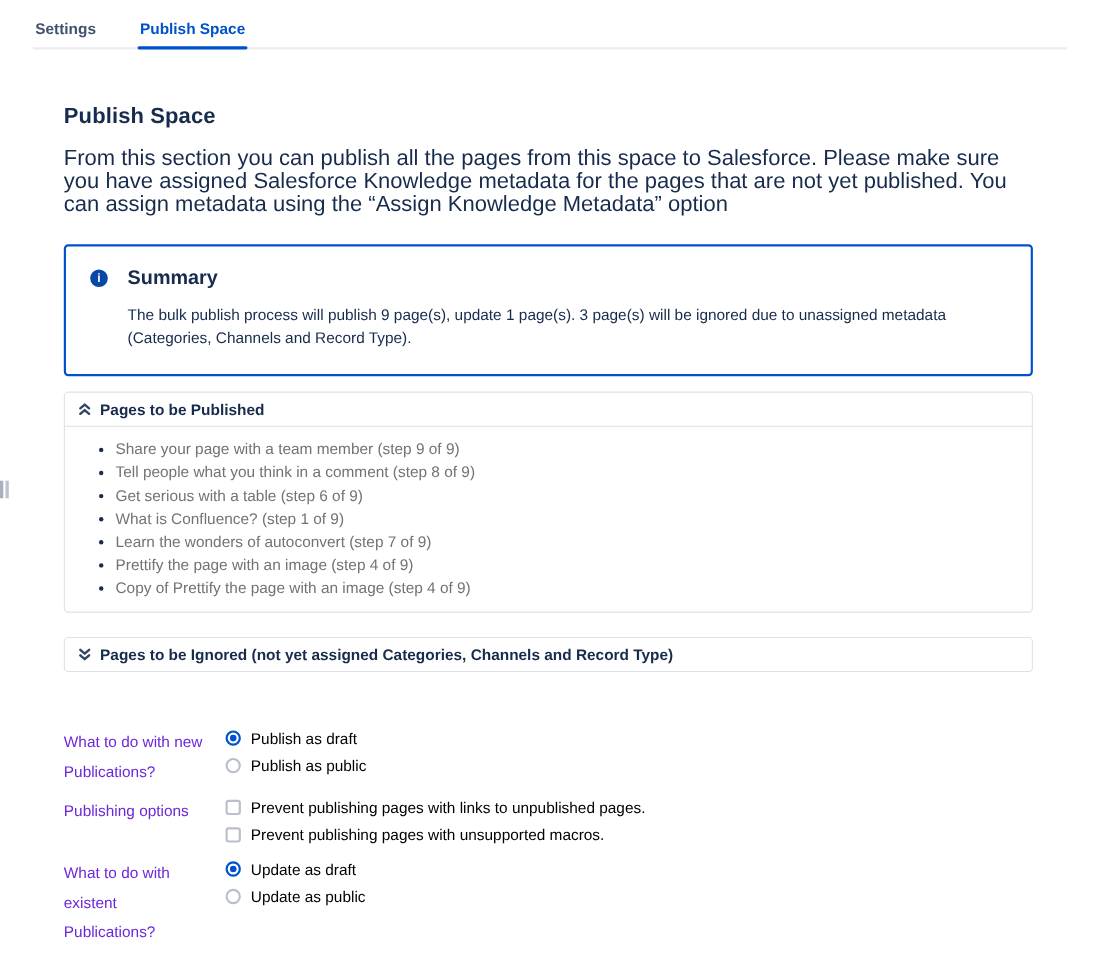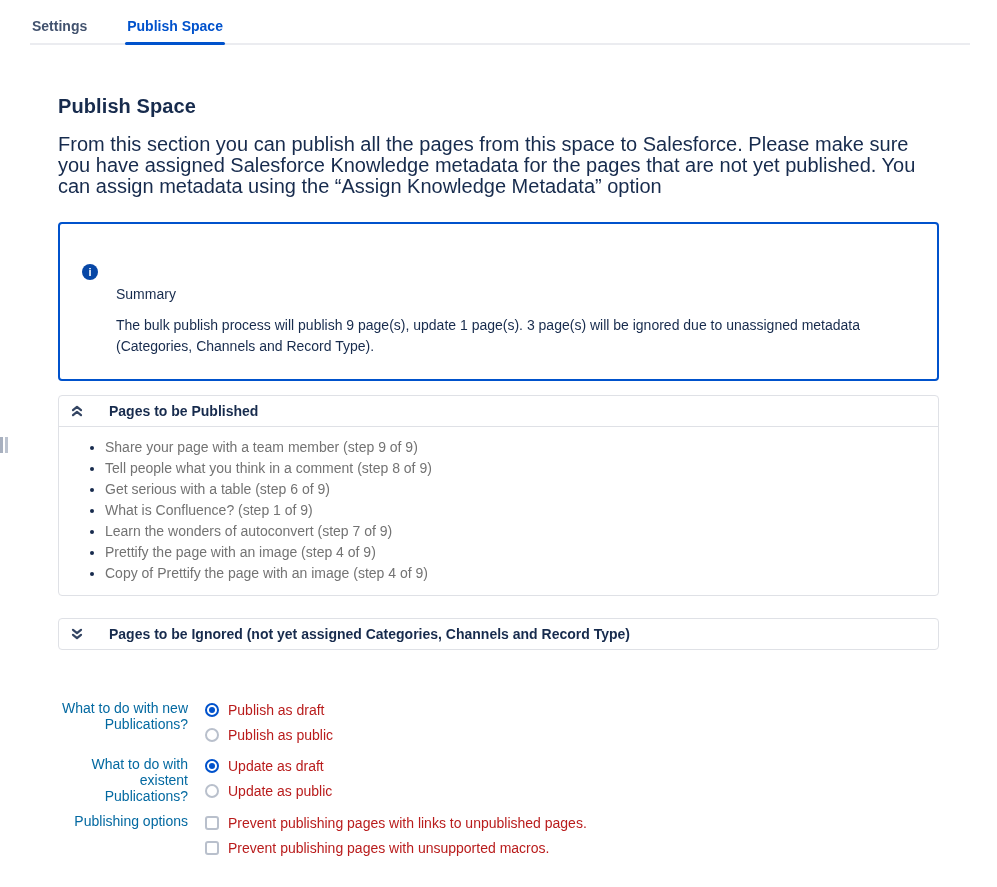--- a/index.html
+++ b/index.html
@@ -20,43 +20,43 @@
   
   .content { margin: 0 0 0 58px; width: 881px; }
   .page-title { margin-top: 50px; font-size: 20px; font-weight: 700; color: #172B4D; letter-spacing: .1px; }
   .page-desc { margin-top: 16px; font-size: 20px; line-height: 21px; color: #172B4D; }
 
   
   .summary { margin-top: 25px; border: 2px solid #0052CC; border-radius: 4px; padding: 18px 24px 22px 22px; }
   .summary-head { display: flex; align-items: center; gap: 18px; }
   .info-icon { width: 16px; height: 16px; border-radius: 50%; background: #0747A6; color: #fff;
                font-size: 11px; font-weight: 700; font-style: normal; display: flex; align-items: center; justify-content: center; flex: 0 0 16px; }
-  .summary-title { font-size: 14px; font-weight: 400; margin-top: 44px; }
+  .summary-title { font-size: 18px; font-weight: 700; }
   .summary-body { margin-top: 13px; margin-left: 34px; font-size: 14px; line-height: 21px; max-width: 790px; }
 
   
   .section { border: 1px solid #DFE1E6; border-radius: 4px; }
   .section.expanded { margin-top: 14px; }
   .section.collapsed { margin-top: 22px; }
-  .section-head { display: flex; align-items: center; gap: 24px; padding: 7px 10px; cursor: pointer; }
+  .section-head { display: flex; align-items: center; gap: 6px; padding: 7px 10px; cursor: pointer; }
   .section.expanded .section-head { border-bottom: 1px solid #DFE1E6; }
   .section-title { font-size: 14px; font-weight: 700; color: #172B4D; }
   .chev { flex: 0 0 16px; width: 16px; height: 16px; }
   .chev svg { display: block; }
 
   .page-list { list-style: disc; padding: 9px 0 11px 46px; }
   .page-list li { font-size: 14px; line-height: 20px; margin: 1px 0; color: #172B4D; }
   .page-list a { color: #737373; text-decoration: none; cursor: pointer; }
 
   
   .form { margin-top: 47px; }
   .form-row { display: grid; grid-template-columns: 130px 1fr; column-gap: 17px; align-items: start; margin-bottom: 6px; }
-  .form-label { text-align: right; font-size: 14px; line-height: 16px; color: #0369a1; padding-top: 3px; }
+  .form-label { font-size: 14px; line-height: 27px; color: #6d28d9; padding-top: 3px; }
   .opt { display: flex; align-items: center; gap: 9px; height: 25px; cursor: pointer; }
-  .opt-label { font-size: 14px; color: #b91c1c; }
+  .opt-label { font-size: 14px; color: #000000; }
 
   .radio { width: 14px; height: 14px; border-radius: 50%; border: 2px solid #B9C0CC; background: #fff; flex: 0 0 14px; position: relative; }
   .radio.on { border-color: #0052CC; }
   .radio.on::after { content: ""; position: absolute; left: 2px; top: 2px; width: 6px; height: 6px; border-radius: 50%; background: #0052CC; }
 
   .checkbox { width: 14px; height: 14px; border-radius: 3px; border: 2px solid #B9C0CC; background: #fff; flex: 0 0 14px; }
 </style>
 </head>
 <body>
 
@@ -131,42 +131,42 @@
           <span class="opt-label">Publish as draft</span>
         </div>
         <div class="opt">
           <span class="radio"></span>
           <span class="opt-label">Publish as public</span>
         </div>
       </div>
     </div>
 
     <div class="form-row">
+      <div class="form-label">Publishing options</div>
+      <div>
+        <div class="opt">
+          <span class="checkbox"></span>
+          <span class="opt-label">Prevent publishing pages with links to unpublished pages.</span>
+        </div>
+        <div class="opt">
+          <span class="checkbox"></span>
+          <span class="opt-label">Prevent publishing pages with unsupported macros.</span>
+        </div>
+      </div>
+    </div>
+
+    <div class="form-row">
       <div class="form-label">What to do with existent Publications?</div>
       <div>
         <div class="opt">
           <span class="radio on"></span>
           <span class="opt-label">Update as draft</span>
         </div>
         <div class="opt">
           <span class="radio"></span>
           <span class="opt-label">Update as public</span>
         </div>
       </div>
     </div>
 
-    <div class="form-row">
-      <div class="form-label">Publishing options</div>
-      <div>
-        <div class="opt">
-          <span class="checkbox"></span>
-          <span class="opt-label">Prevent publishing pages with links to unpublished pages.</span>
-        </div>
-        <div class="opt">
-          <span class="checkbox"></span>
-          <span class="opt-label">Prevent publishing pages with unsupported macros.</span>
-        </div>
-      </div>
-    </div>
-
   </div>
 
 </main>
 
 </body></html>

